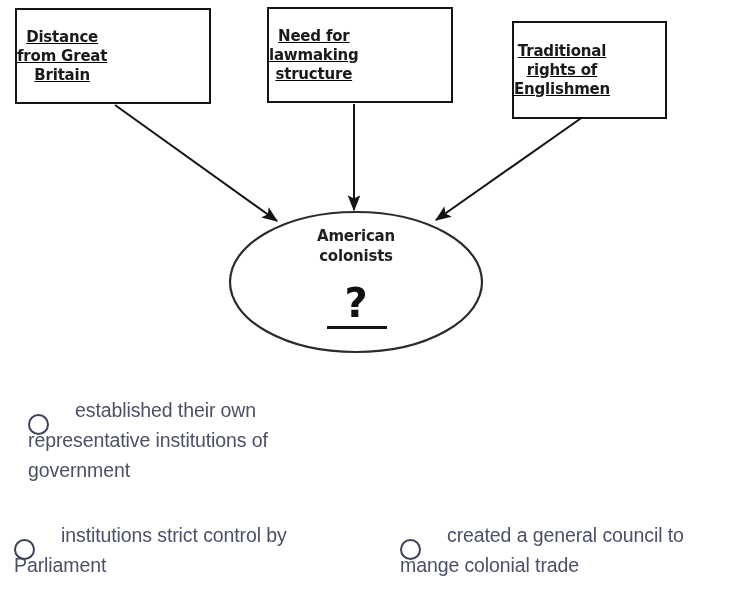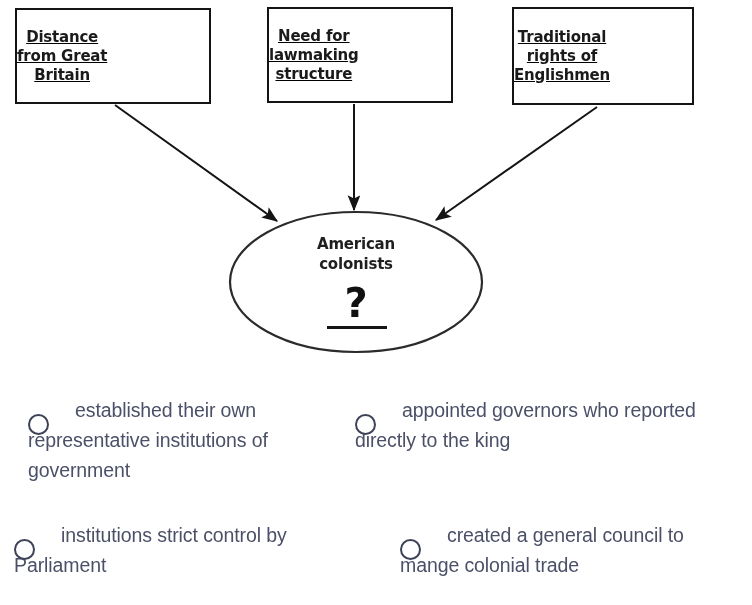--- a/index.html
+++ b/index.html
@@ -46,26 +46,26 @@
     font-weight: bold;
     font-size: 15px;
     line-height: 19px;
     color: #1a1a1a;
     text-align: center;
     letter-spacing: -0.2px;
     white-space: pre-line;
   }
   #box-distance  { left: 15px;  top: 8px;  width: 196px; height: 96px; }
   #box-lawmaking { left: 267px; top: 7px;  width: 186px; height: 96px; }
-  #box-rights    { left: 512px; top: 7px;  width: 182px; height: 98px; }
+  #box-rights    { left: 512px; top: 21px;  width: 155px; height: 98px; }
 
   #effect-label {
     position: absolute;
     left: 268px;
-    top: 234px;
+    top: 226px;
     width: 176px;
     text-align: center;
     font-family: "DejaVu Sans", sans-serif;
     font-weight: bold;
     font-size: 15px;
     line-height: 20px;
     color: #1f1f1f;
     letter-spacing: -0.2px;
     white-space: pre-line;
   }
@@ -175,24 +175,20 @@
   <div id="effect-answer-blank"></div>
 </div>
 
 <div id="options-region">
 
   <div class="option" id="option-0">
     <span class="option-radio"></span>
     <span class="option-text">established their own representative institutions of government</span>
   </div>
 
-  <div class="option" id="option-1">
-    <span class="option-radio"></span>
-    <span class="option-text">appointed governors who reported directly to the king</span>
-  </div>
 
   <div class="option" id="option-2">
     <span class="option-radio"></span>
     <span class="option-text">institutions strict control by Parliament</span>
   </div>
 
   <div class="option" id="option-3">
     <span class="option-radio"></span>
     <span class="option-text">created a general council to mange colonial trade</span>
   </div>

